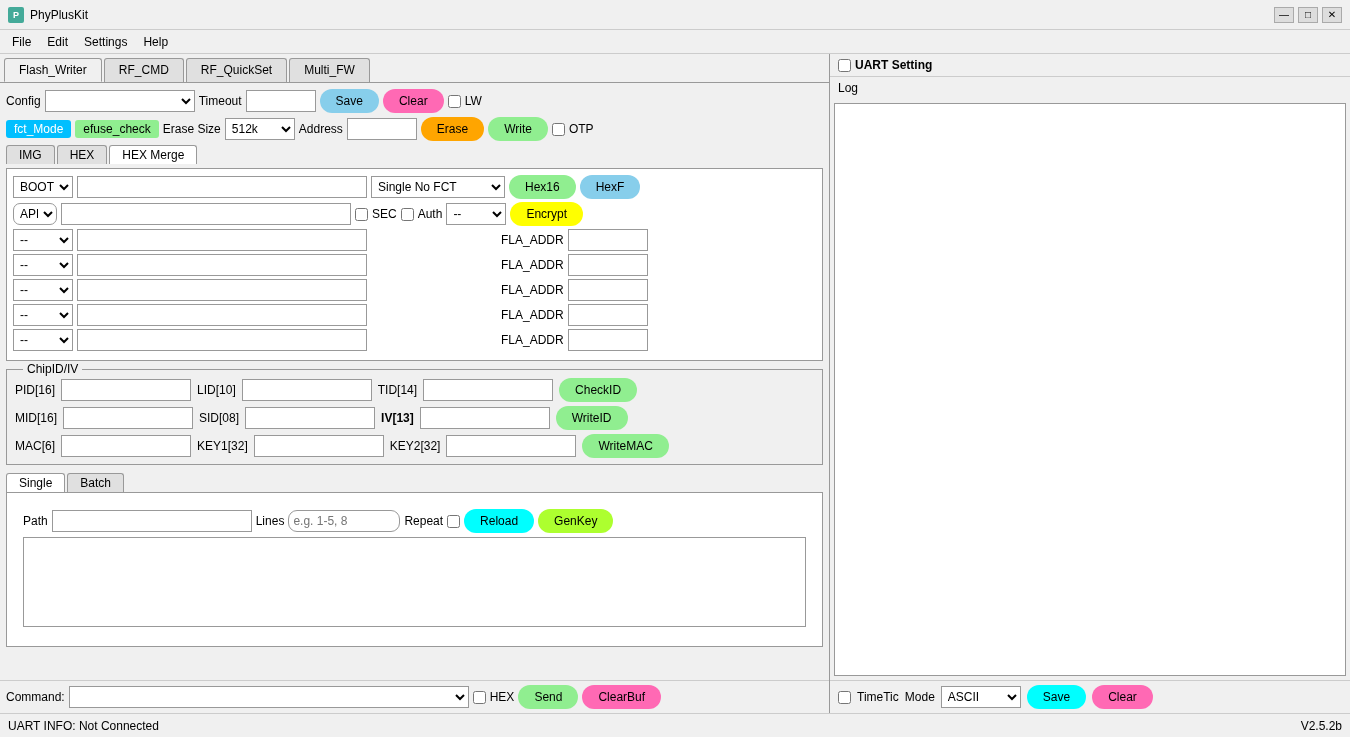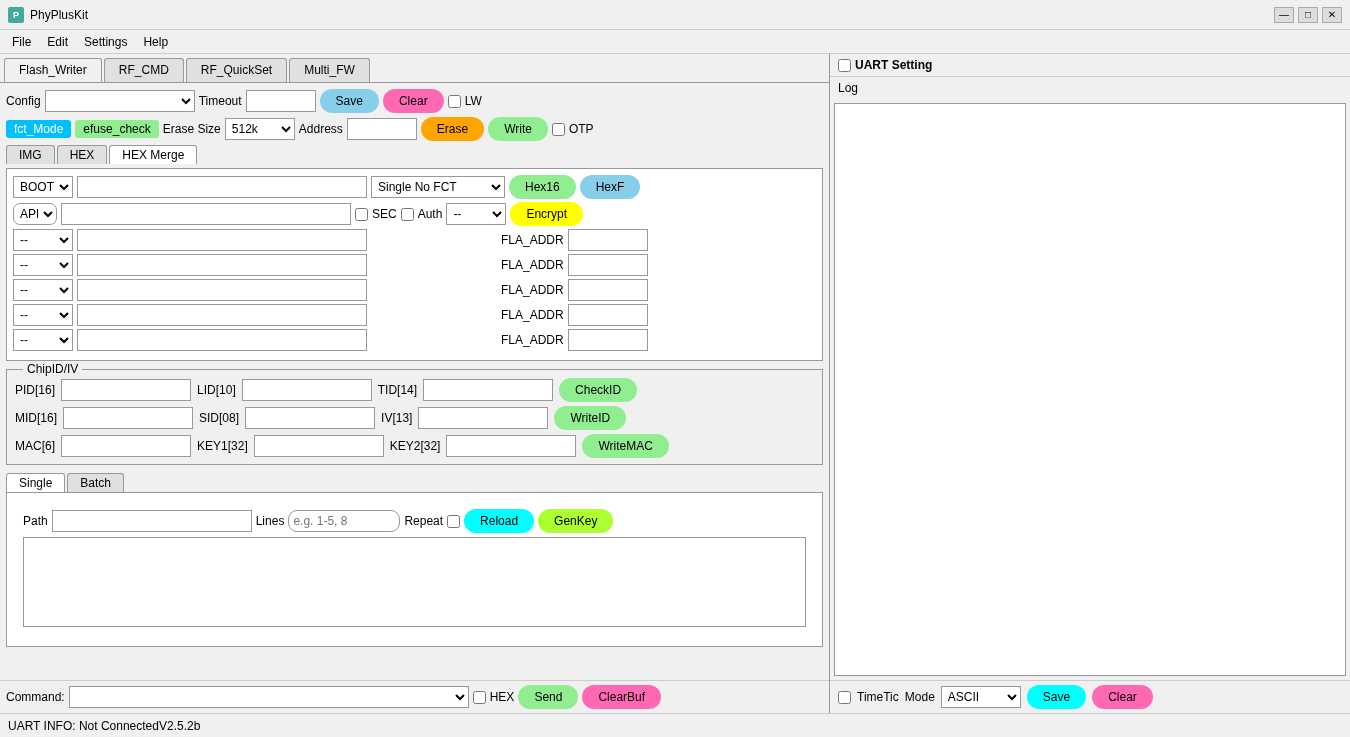--- a/index.html
+++ b/index.html
@@ -57,21 +57,21 @@
     .batch-tabs { display: flex; margin-bottom: 0; }
     .batch-tab { padding: 2px 12px; border: 1px solid #999; border-bottom: none; background: #e0e0e0; cursor: pointer; margin-right: 2px; border-radius: 3px 3px 0 0; }
     .batch-tab.active { background: white; }
     
     .batch-content { border: 1px solid #999; background: white; padding: 16px; }
     
     .log-area { flex: 1; border: 1px solid #999; background: white; margin: 4px; font-size: 11px; overflow-y: auto; }
     
     .command-bar { padding: 4px 6px; display: flex; align-items: center; gap: 4px; border-top: 1px solid #ccc; }
     
-    .status-bar { height: 24px; background: #f0f0f0; border-top: 1px solid #ccc; display: flex; align-items: center; padding: 0 8px; font-size: 12px; }
+    .status-bar { height: 24px; background: #f0f0f0; border-top: 1px solid #ccc; display: flex; align-items: center; padding: 0 8px; justify-content: space-between; font-size: 12px; }
     
     .uart-header { padding: 4px 8px; display: flex; align-items: center; gap: 4px; border-bottom: 1px solid #ccc; }
     .uart-log-label { padding: 4px 8px; font-size: 12px; }
     
     .bottom-controls { padding: 4px 8px; display: flex; align-items: center; gap: 6px; border-top: 1px solid #ccc; }
     
     textarea { width: 100%; height: 80px; border: 1px solid #999; resize: none; font-size: 11px; padding: 2px; }
     
     .main-area { display: flex; height: calc(737px - 78px); }
   </style>
@@ -219,21 +219,21 @@
           <input type="text" style="width: 130px;">
           <label>TID[14]</label>
           <input type="text" style="width: 130px;">
           <button class="btn" style="background:#90ee90;">CheckID</button>
         </div>
         <div style="display:flex; gap:6px; align-items:center; padding:2px 0; flex-wrap:wrap;">
           <label>MID[16]</label>
           <input type="text" style="width: 130px;">
           <label>SID[08]</label>
           <input type="text" style="width: 130px;">
-          <label style="font-weight:normal;">IV[13]</label>
+          <label style="font-weight:bold;">IV[13]</label>
           <input type="text" style="width: 130px;">
           <button class="btn" style="background:#90ee90;">WriteID</button>
         </div>
         <div style="display:flex; gap:6px; align-items:center; padding:2px 0; flex-wrap:wrap;">
           <label>MAC[6]</label>
           <input type="text" style="width: 130px;">
           <label>KEY1[32]</label>
           <input type="text" style="width: 130px;">
           <label>KEY2[32]</label>
           <input type="text" style="width: 130px;">

